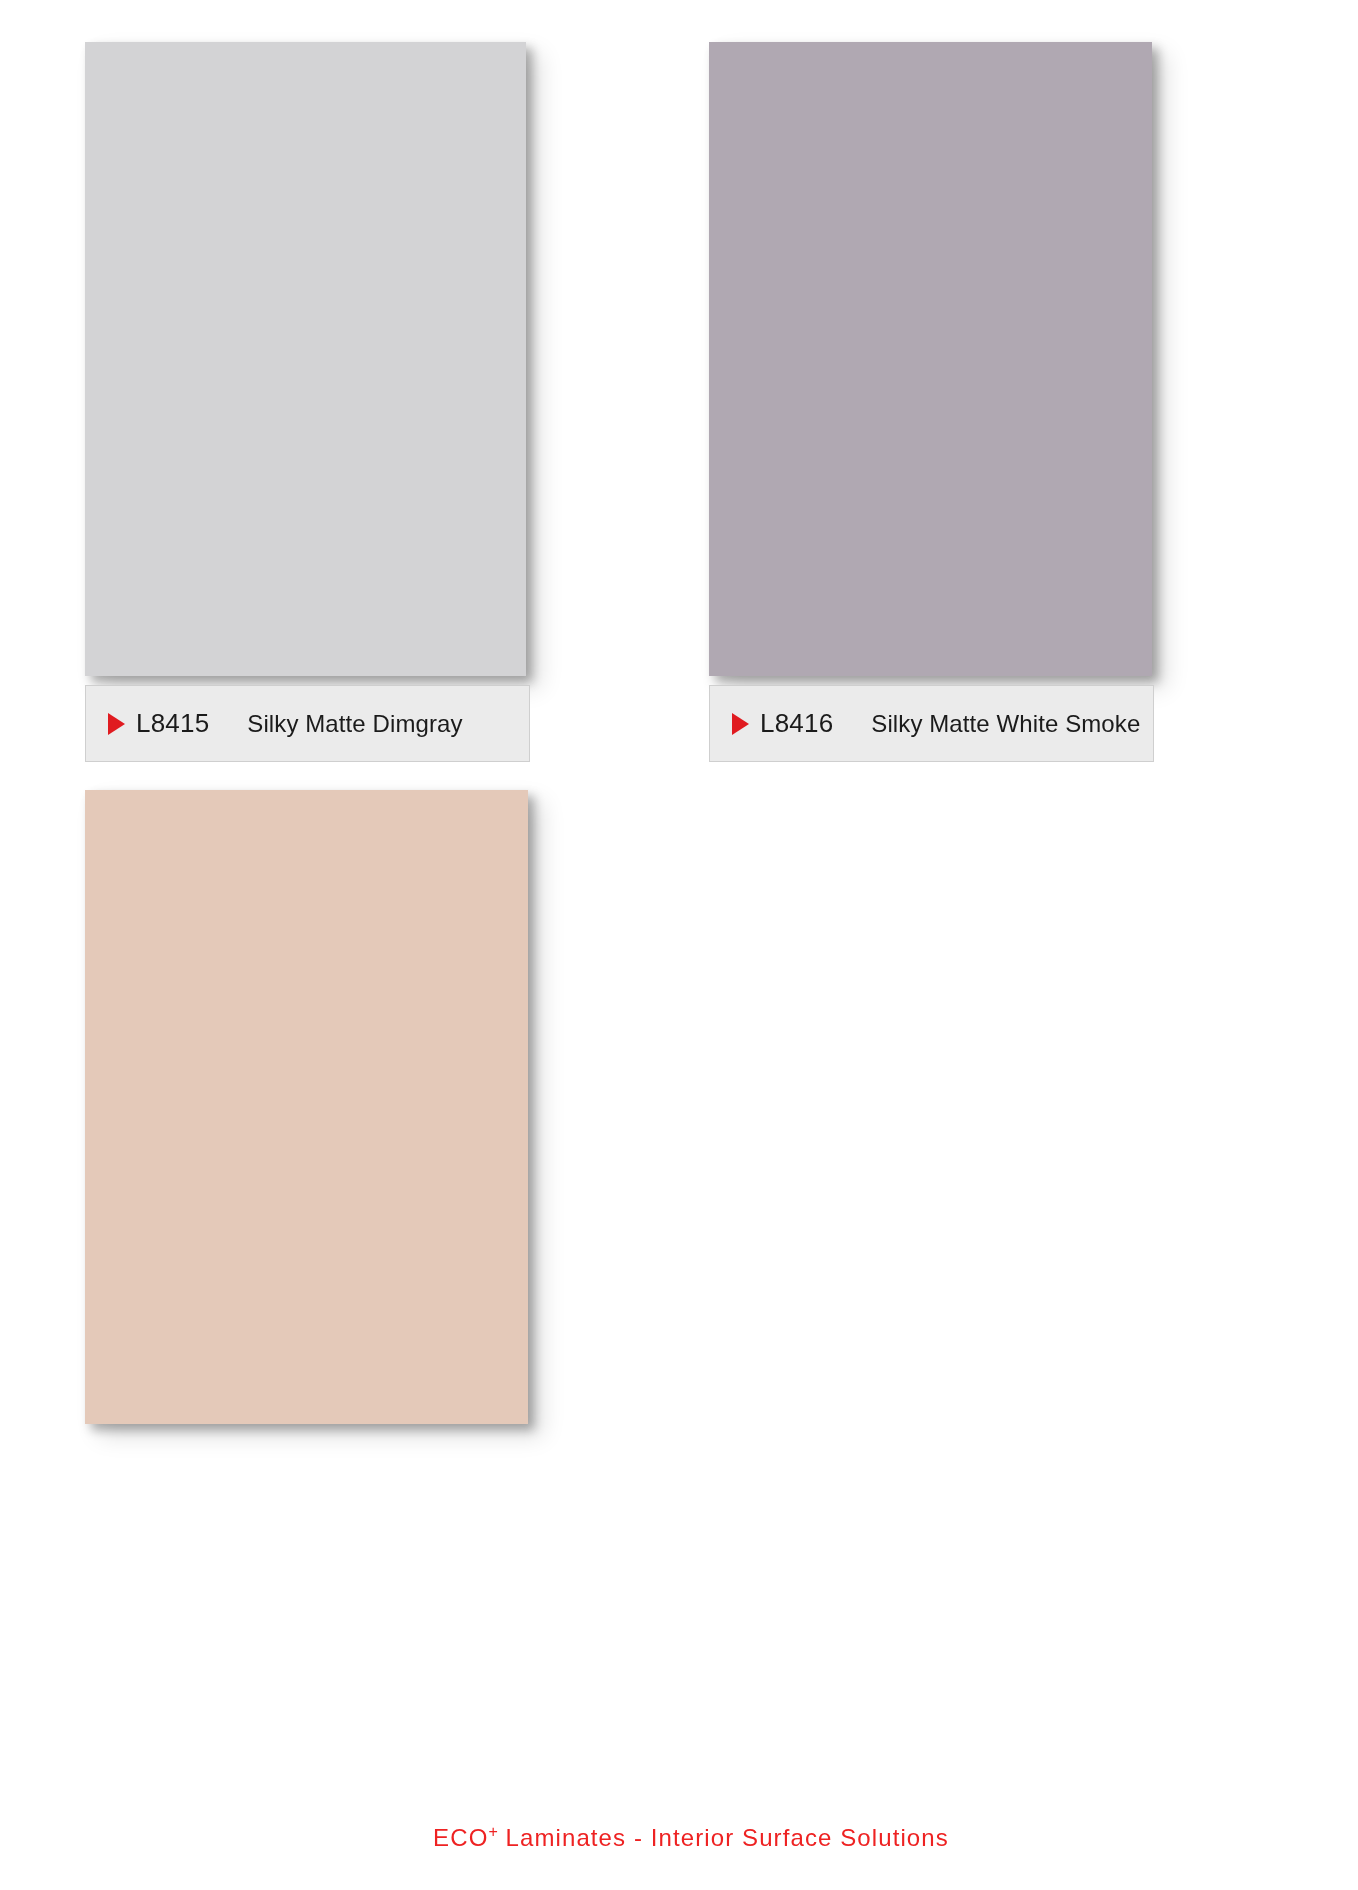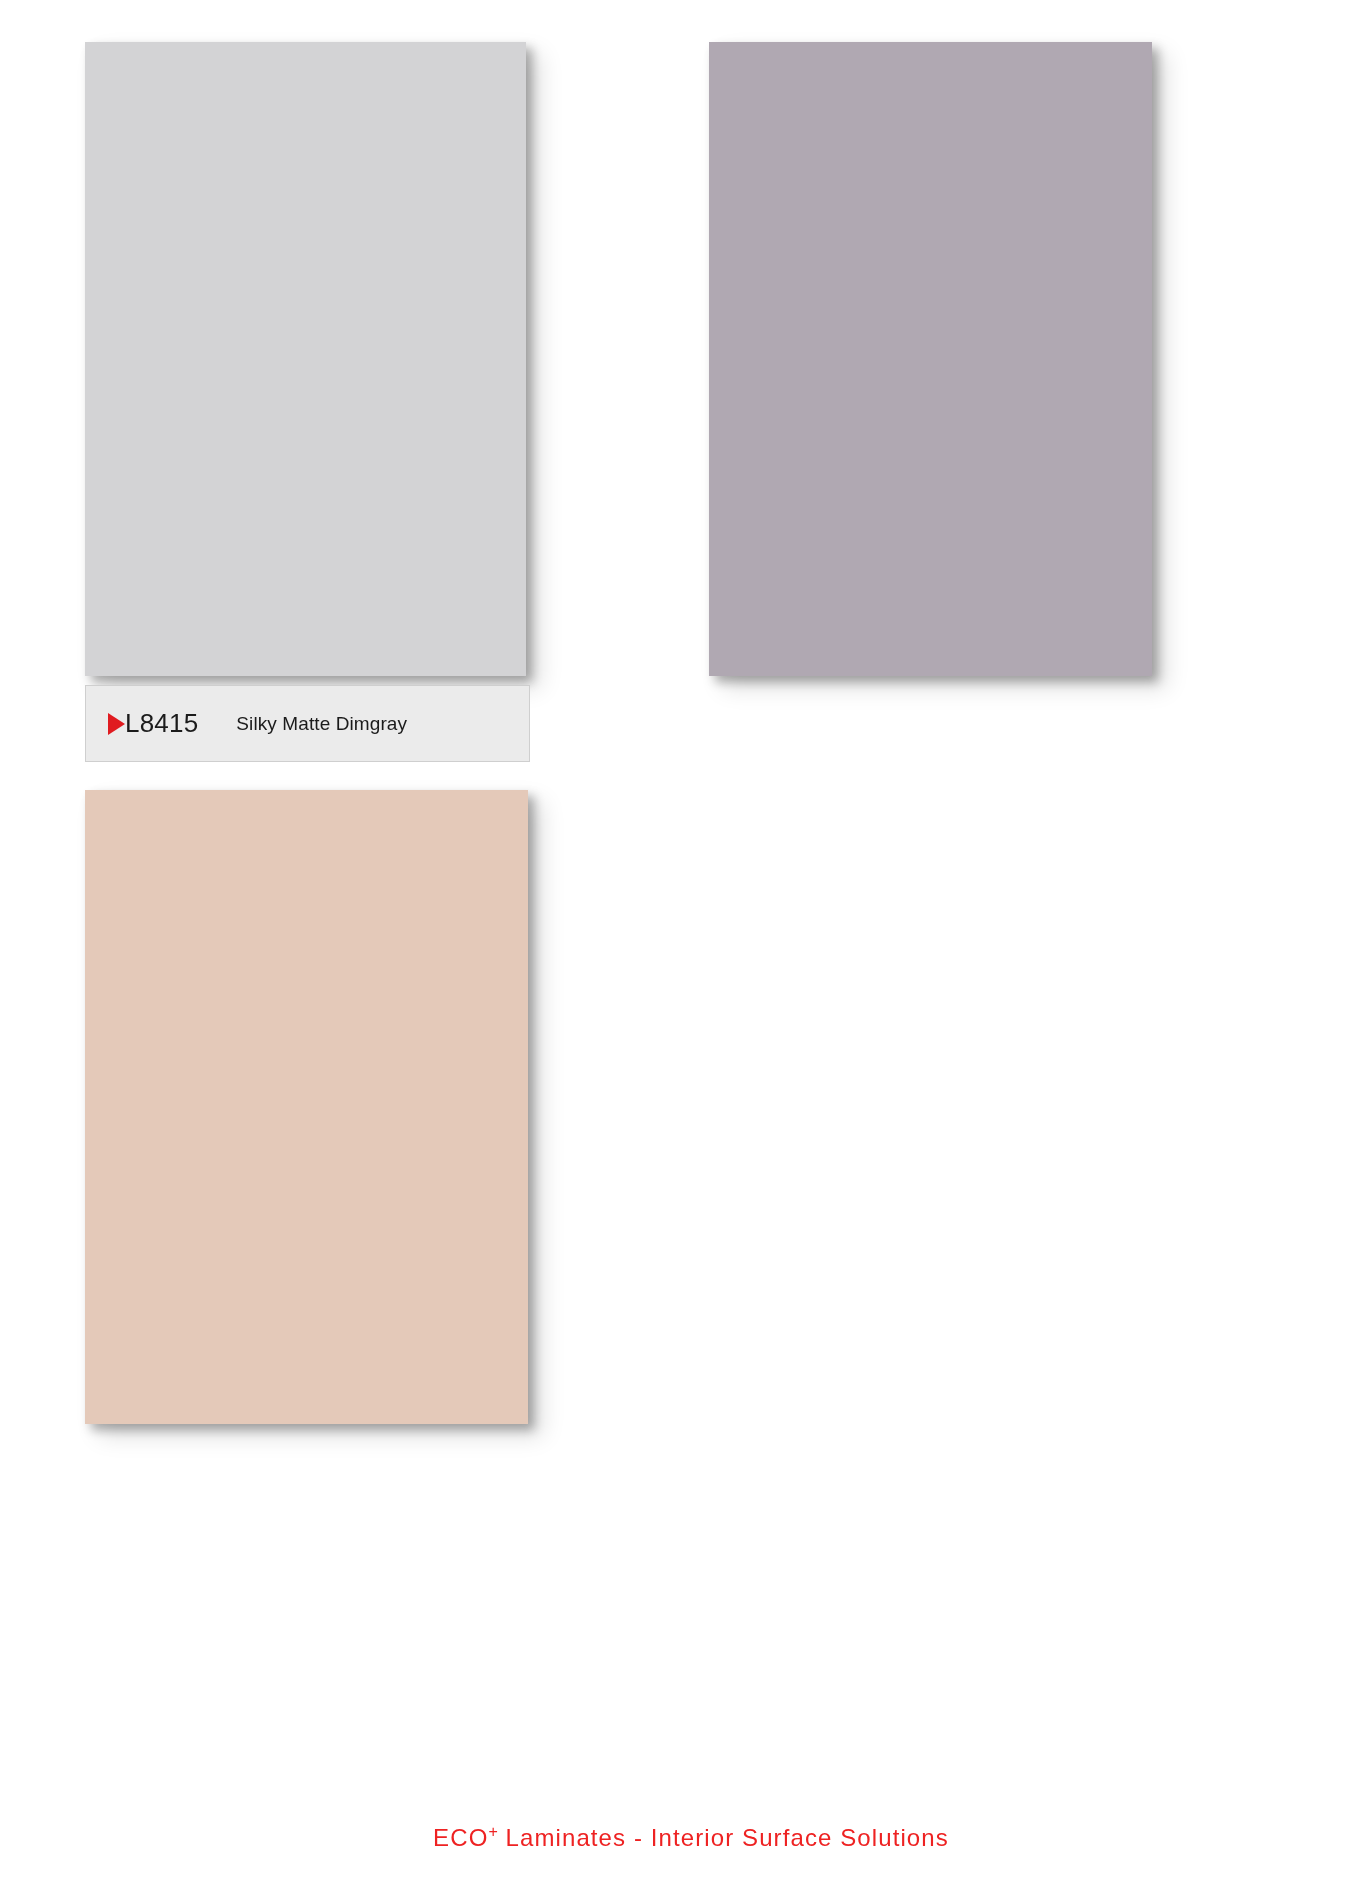--- a/index.html
+++ b/index.html
@@ -78,30 +78,31 @@
     margin-left: 22px;
     width: 0;
     height: 0;
     border-left: 17px solid #e01b20;
     border-top: 11px solid transparent;
     border-bottom: 11px solid transparent;
   }
 
   .code {
     flex: 0 0 auto;
+    margin-left: 11px;
     font-size: 26px;
     color: #1b1b1b;
     letter-spacing: 0.2px;
     white-space: nowrap;
   }
 
   .cname {
     flex: 0 0 auto;
     margin-left: 38px;
-    font-size: 19px;
+    font-size: 24px;
     color: #1b1b1b;
     letter-spacing: 0.1px;
     white-space: nowrap;
   }
 
   
   .footer {
     position: absolute;
     left: 12px;
     top: 1823px;
@@ -133,20 +134,25 @@
         <span class="marker" style="border-left-color: rgb(224, 27, 32);"></span>
         <span class="code">L8415</span>
         <span class="cname">Silky Matte Dimgray</span>
       </div>
     </div>
 
     <div class="swatch-card col-right">
       <div class="chip-wrap">
         <div class="chip" style="background: rgb(176, 168, 178);"></div>
       </div>
+      <div class="plate">
+        <span class="marker" style="border-left-color: rgb(224, 27, 32);"></span>
+        <span class="code">L8416</span>
+        <span class="cname">Silky Matte White Smoke</span>
+      </div>
     </div>
 
 
     <div class="swatch-card col-right">
       <div class="chip-wrap">
         <div class="chip" style="background: rgb(228, 201, 185);"></div>
       </div>
     </div>
 
   </div>

